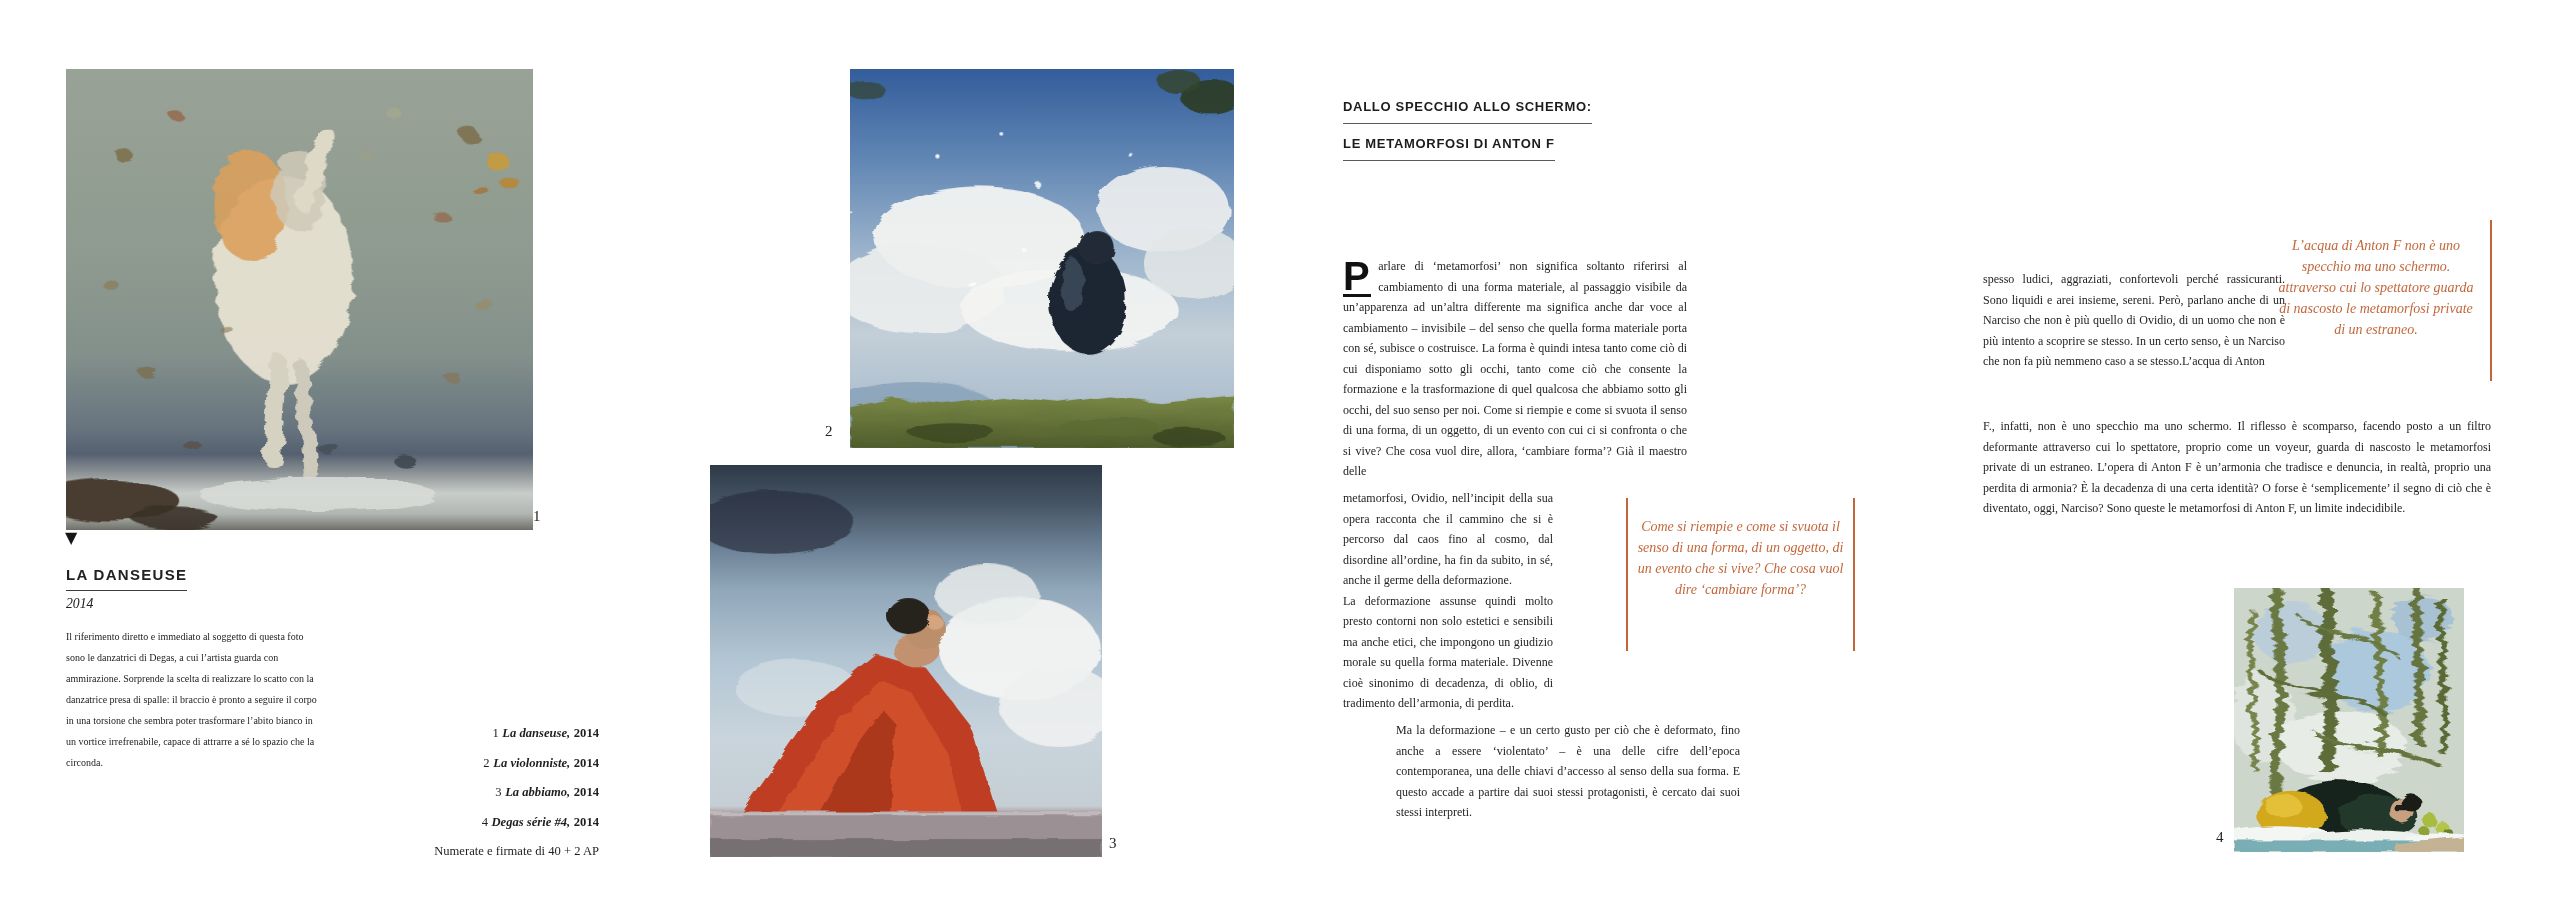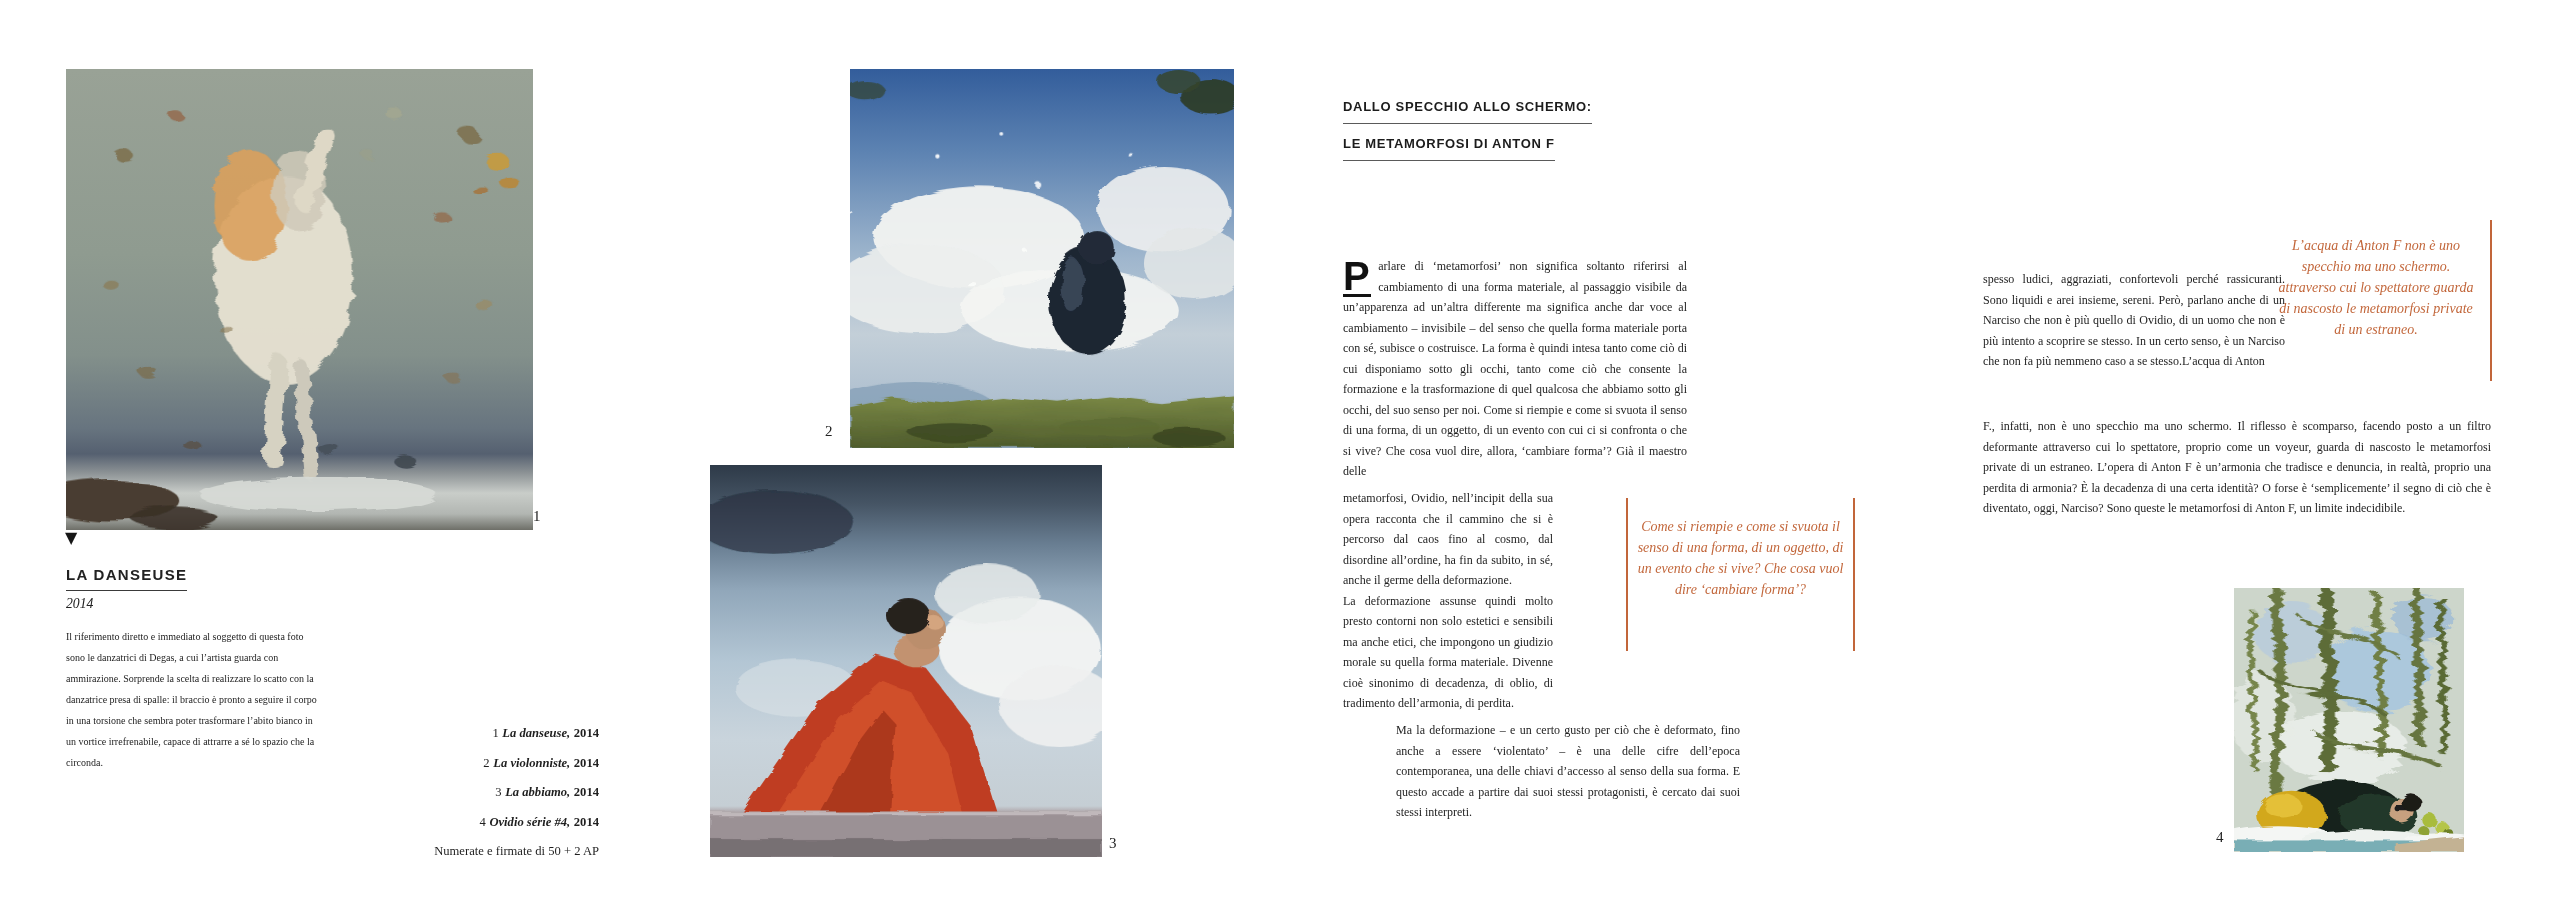--- a/index.html
+++ b/index.html
@@ -115,22 +115,22 @@
 
 <div class="abs tri-marker">▼</div>
 <div class="abs artwork-title">LA DANSEUSE</div>
 <div class="abs artwork-year">2014</div>
 <div class="abs left-body">Il riferimento diretto e immediato al soggetto di questa foto sono le danzatrici di Degas, a cui l’artista guarda con ammirazione. Sorprende la scelta di realizzare lo scatto con la danzatrice presa di spalle: il braccio è pronto a seguire il corpo in una torsione che sembra poter trasformare l’abito bianco in un vortice irrefrenabile, capace di attrarre a sé lo spazio che la circonda.</div>
 
 <div class="abs captions">
   <div class="caption-line"><span>1</span><span class="cap-title">La danseuse,</span><span class="cap-year">2014</span></div>
   <div class="caption-line"><span>2</span><span class="cap-title">La violonniste,</span><span class="cap-year">2014</span></div>
   <div class="caption-line"><span>3</span><span class="cap-title">La abbiamo,</span><span class="cap-year">2014</span></div>
-  <div class="caption-line"><span>4</span><span class="cap-title">Ovidio série #4,</span><span class="cap-year">2014</span></div>
-  <div class="edition-note">Numerate e firmate di 50 + 2 AP</div>
+  <div class="caption-line"><span>4</span><span class="cap-title">Degas série #4,</span><span class="cap-year">2014</span></div>
+  <div class="edition-note">Numerate e firmate di 40 + 2 AP</div>
 </div>
 
 <div class="photo" style="left:850px;top:69px;width:384px;height:379px;">
   <svg viewBox="0 0 533 527" preserveAspectRatio="none">
     <defs>
       <linearGradient id="p2bg" x1="0" y1="0" x2="0" y2="1">
         <stop offset="0" stop-color="#335d9b"></stop>
           <stop offset="0.22" stop-color="#5d83b2"></stop>
         <stop offset="0.5" stop-color="#9fb6cd"></stop>
           <stop offset="0.7" stop-color="#c3cfd8"></stop>

